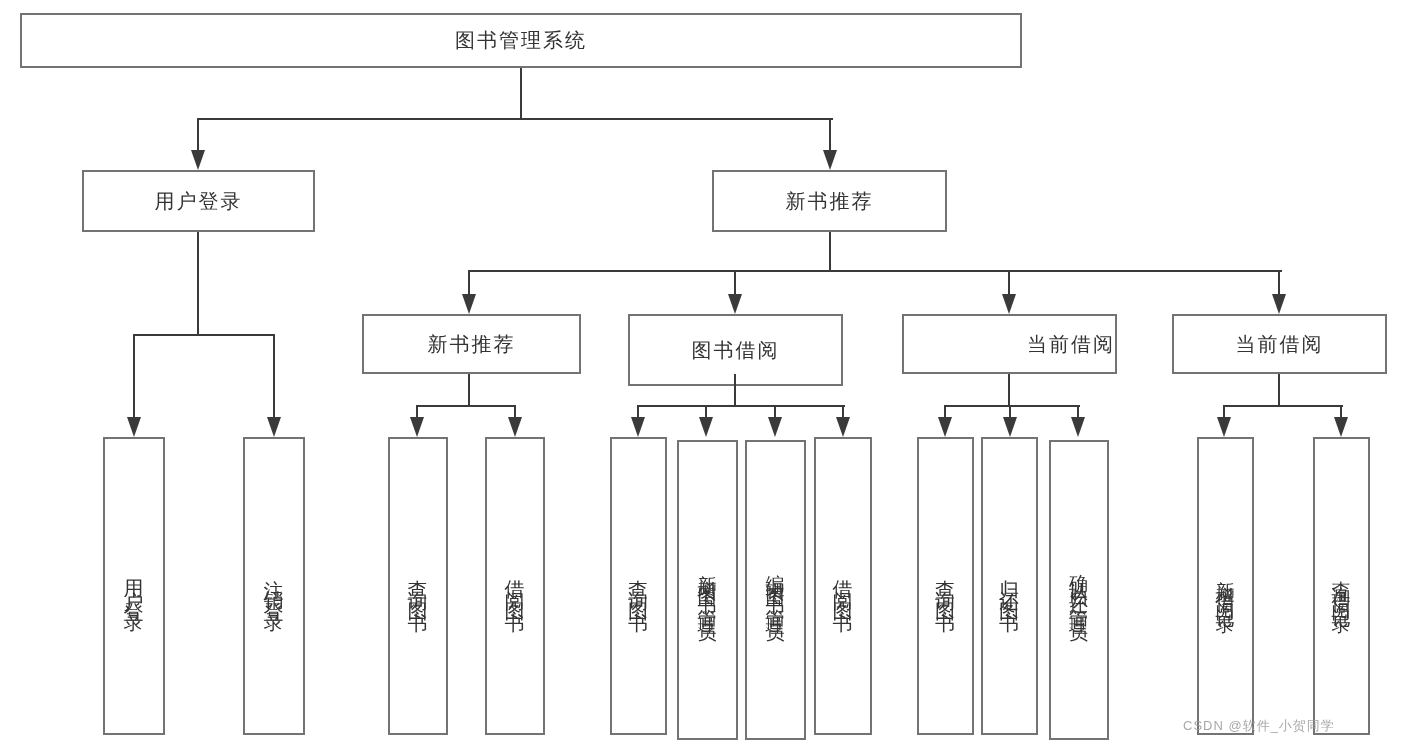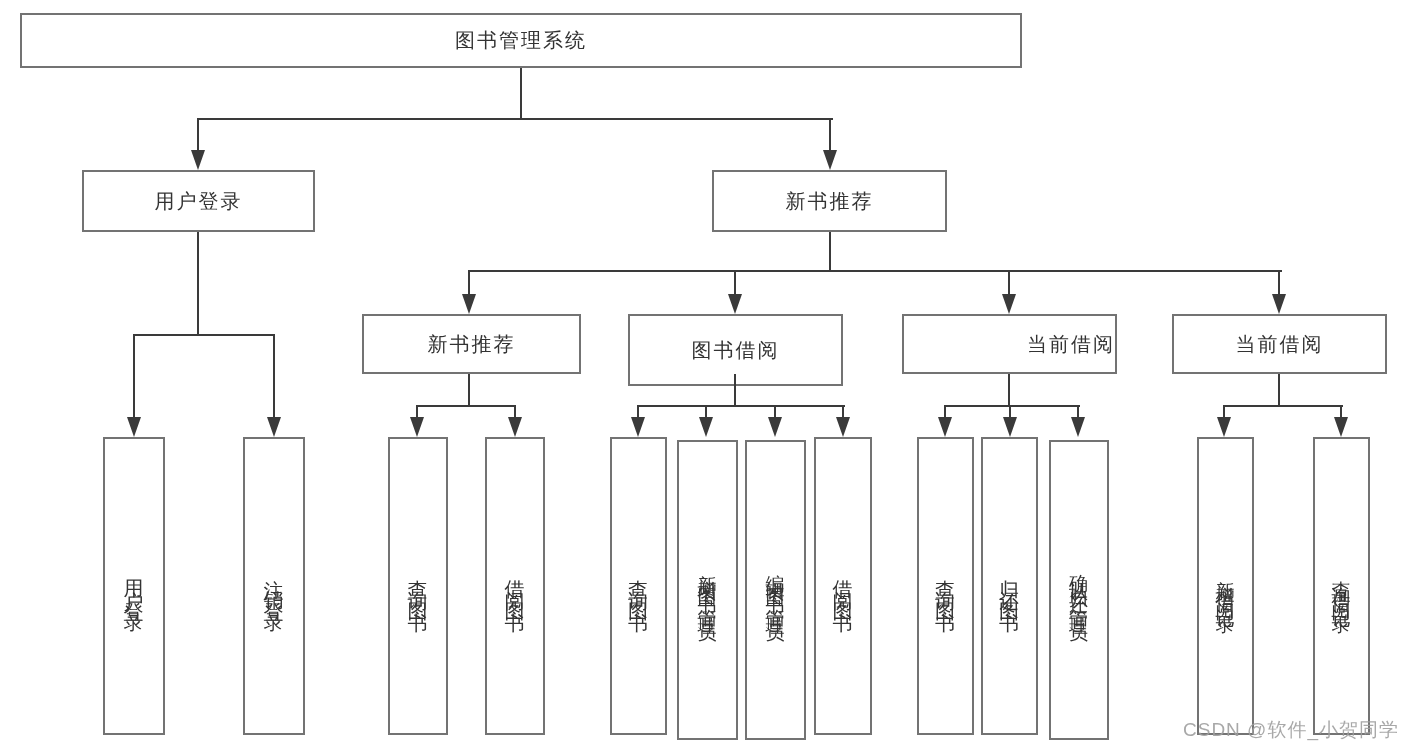--- a/index.html
+++ b/index.html
@@ -35,21 +35,21 @@
     position: absolute;
     width: 0; height: 0;
     border-left: 7px solid transparent;
     border-right: 7px solid transparent;
     border-top: 20px solid #3a3a3a;
   }
   .watermark {
     position: absolute;
     left: 1183px;
     top: 717px;
-    font-size: 19px;
+    font-size: 13px;
     color: rgba(158,158,158,0.9);
     letter-spacing: 1px;
     white-space: nowrap;
   }
 </style>
 </head>
 <body>
 
 <div class="canvas">
 

